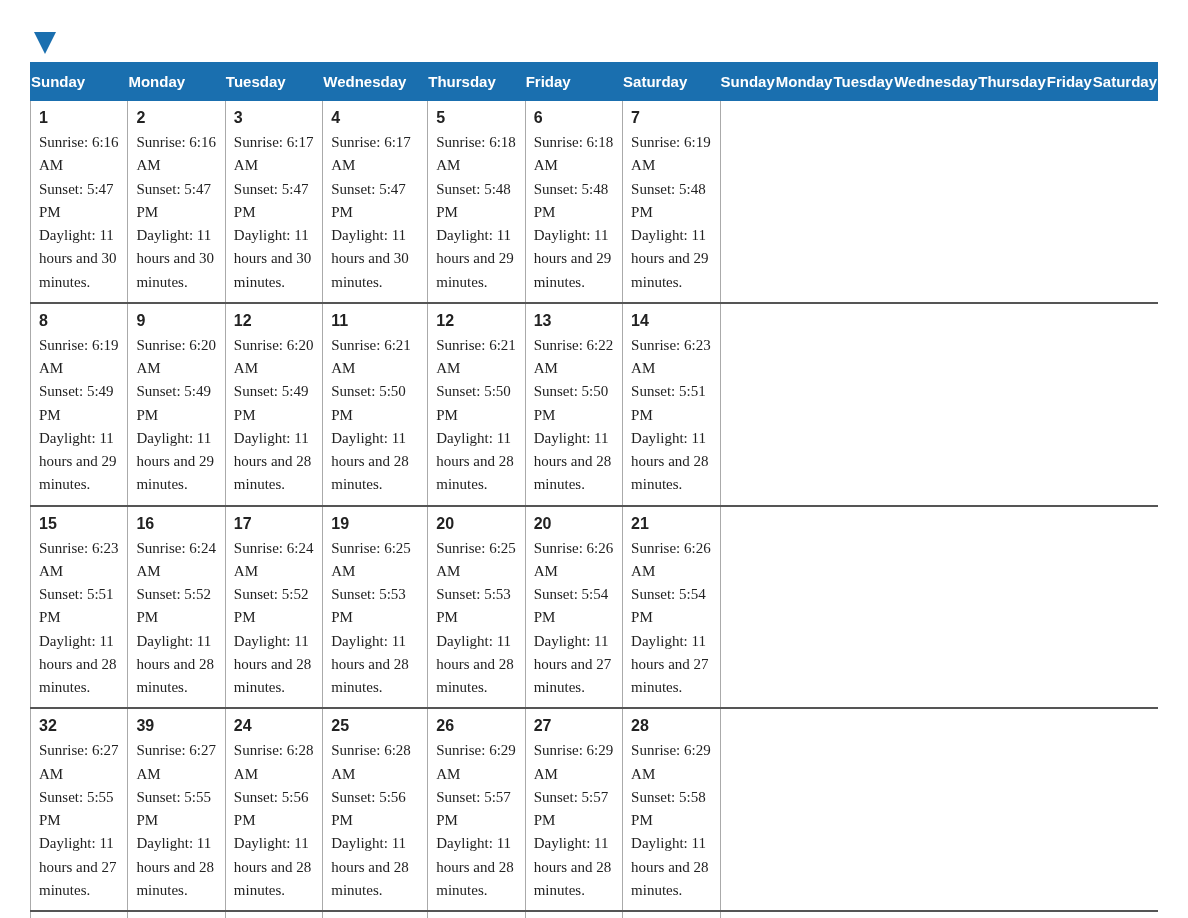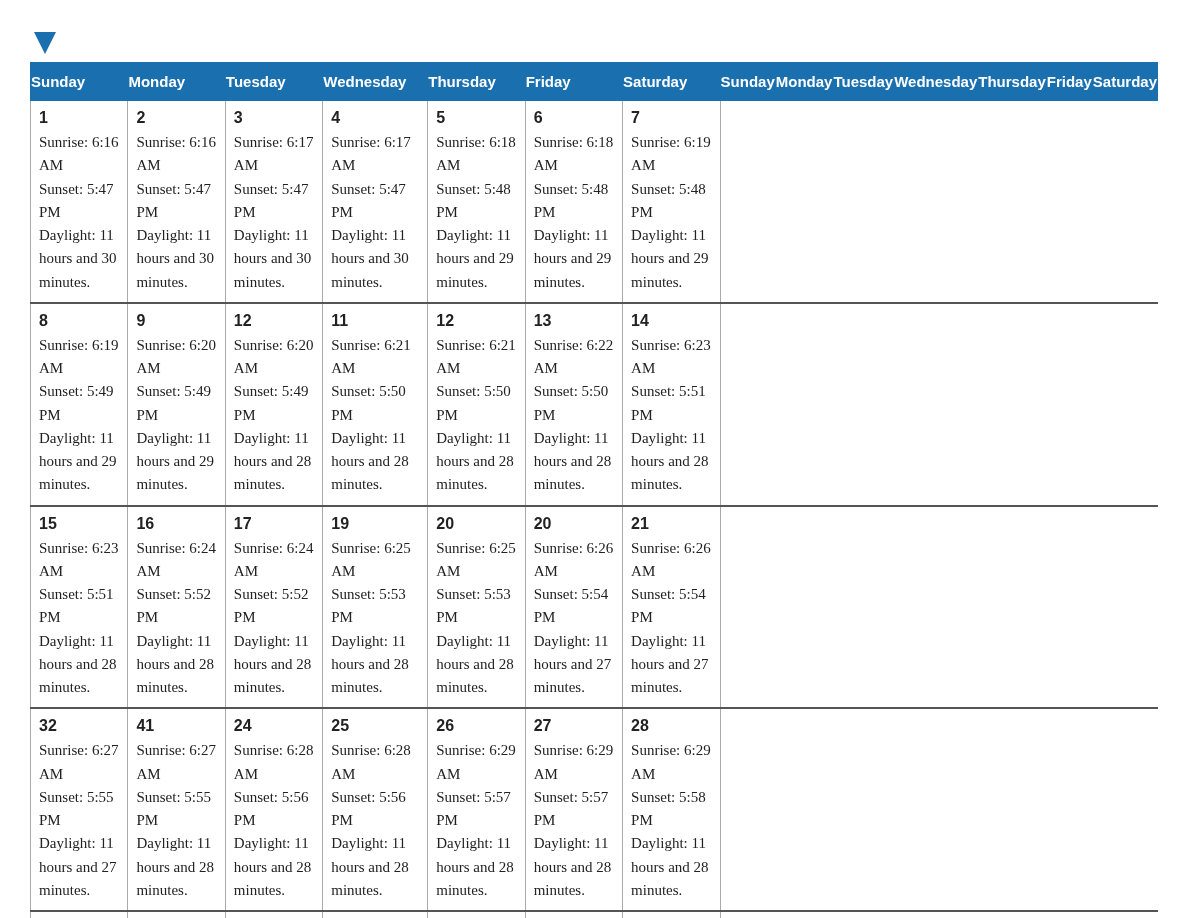--- a/index.html
+++ b/index.html
@@ -156,21 +156,21 @@
         <td><span class="day-num">15</span><span class="day-info">Sunrise: 6:23 AM<br>Sunset: 5:51 PM<br>Daylight: 11 hours and 28 minutes.</span></td>
         <td><span class="day-num">16</span><span class="day-info">Sunrise: 6:24 AM<br>Sunset: 5:52 PM<br>Daylight: 11 hours and 28 minutes.</span></td>
         <td><span class="day-num">17</span><span class="day-info">Sunrise: 6:24 AM<br>Sunset: 5:52 PM<br>Daylight: 11 hours and 28 minutes.</span></td>
         <td><span class="day-num">19</span><span class="day-info">Sunrise: 6:25 AM<br>Sunset: 5:53 PM<br>Daylight: 11 hours and 28 minutes.</span></td>
         <td><span class="day-num">20</span><span class="day-info">Sunrise: 6:25 AM<br>Sunset: 5:53 PM<br>Daylight: 11 hours and 28 minutes.</span></td>
         <td><span class="day-num">20</span><span class="day-info">Sunrise: 6:26 AM<br>Sunset: 5:54 PM<br>Daylight: 11 hours and 27 minutes.</span></td>
         <td><span class="day-num">21</span><span class="day-info">Sunrise: 6:26 AM<br>Sunset: 5:54 PM<br>Daylight: 11 hours and 27 minutes.</span></td>
       </tr>
       <tr>
         <td><span class="day-num">32</span><span class="day-info">Sunrise: 6:27 AM<br>Sunset: 5:55 PM<br>Daylight: 11 hours and 27 minutes.</span></td>
-        <td><span class="day-num">41</span><span class="day-info">Sunrise: 6:27 AM<br>Sunset: 5:55 PM<br>Daylight: 11 hours and 28 minutes.</span></td>
+        <td><span class="day-num">39</span><span class="day-info">Sunrise: 6:27 AM<br>Sunset: 5:55 PM<br>Daylight: 11 hours and 28 minutes.</span></td>
         <td><span class="day-num">24</span><span class="day-info">Sunrise: 6:28 AM<br>Sunset: 5:56 PM<br>Daylight: 11 hours and 28 minutes.</span></td>
         <td><span class="day-num">25</span><span class="day-info">Sunrise: 6:28 AM<br>Sunset: 5:56 PM<br>Daylight: 11 hours and 28 minutes.</span></td>
         <td><span class="day-num">26</span><span class="day-info">Sunrise: 6:29 AM<br>Sunset: 5:57 PM<br>Daylight: 11 hours and 28 minutes.</span></td>
         <td><span class="day-num">27</span><span class="day-info">Sunrise: 6:29 AM<br>Sunset: 5:57 PM<br>Daylight: 11 hours and 28 minutes.</span></td>
         <td><span class="day-num">28</span><span class="day-info">Sunrise: 6:29 AM<br>Sunset: 5:58 PM<br>Daylight: 11 hours and 28 minutes.</span></td>
       </tr>
       <tr>
         <td><span class="day-num">29</span><span class="day-info">Sunrise: 6:30 AM<br>Sunset: 5:58 PM<br>Daylight: 11 hours and 28 minutes.</span></td>
         <td><span class="day-num">40</span><span class="day-info">Sunrise: 6:30 AM<br>Sunset: 5:59 PM<br>Daylight: 11 hours and 28 minutes.</span></td>
         <td><span class="day-num">41</span><span class="day-info">Sunrise: 6:31 AM<br>Sunset: 5:59 PM<br>Daylight: 11 hours and 28 minutes.</span></td>

